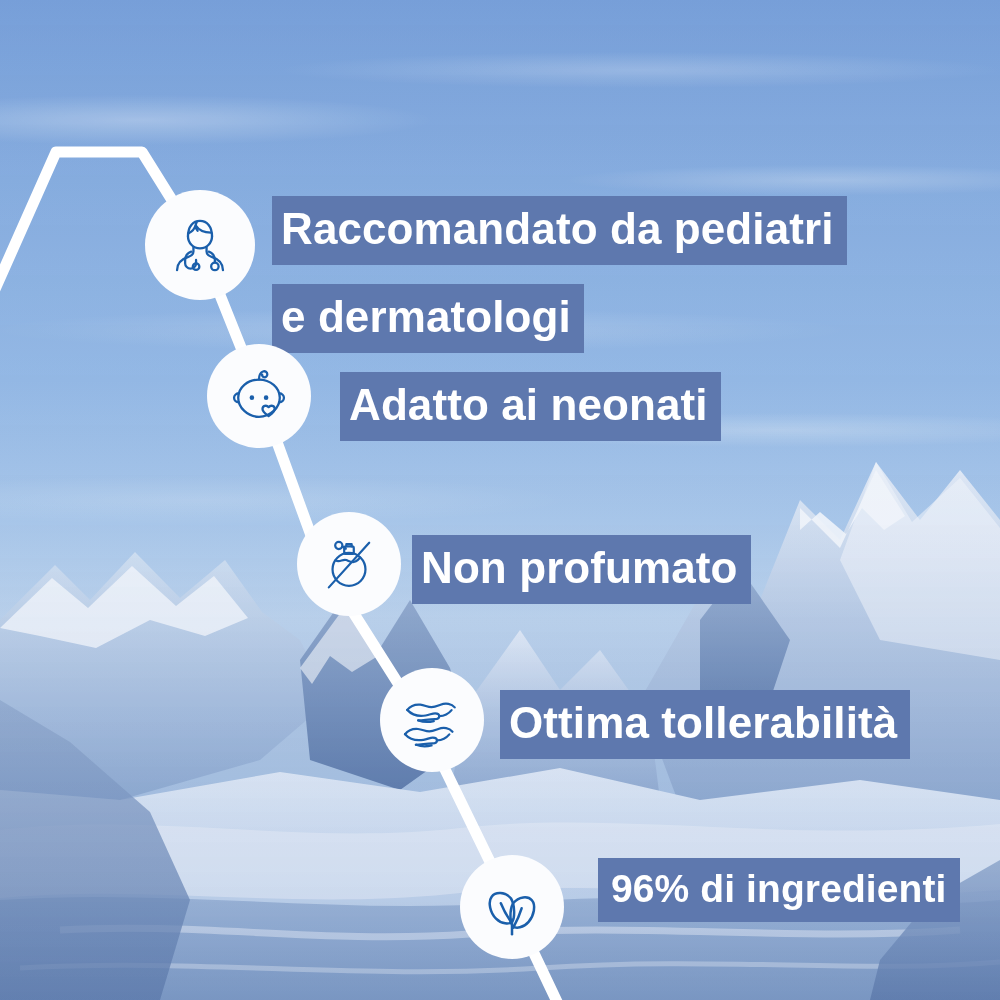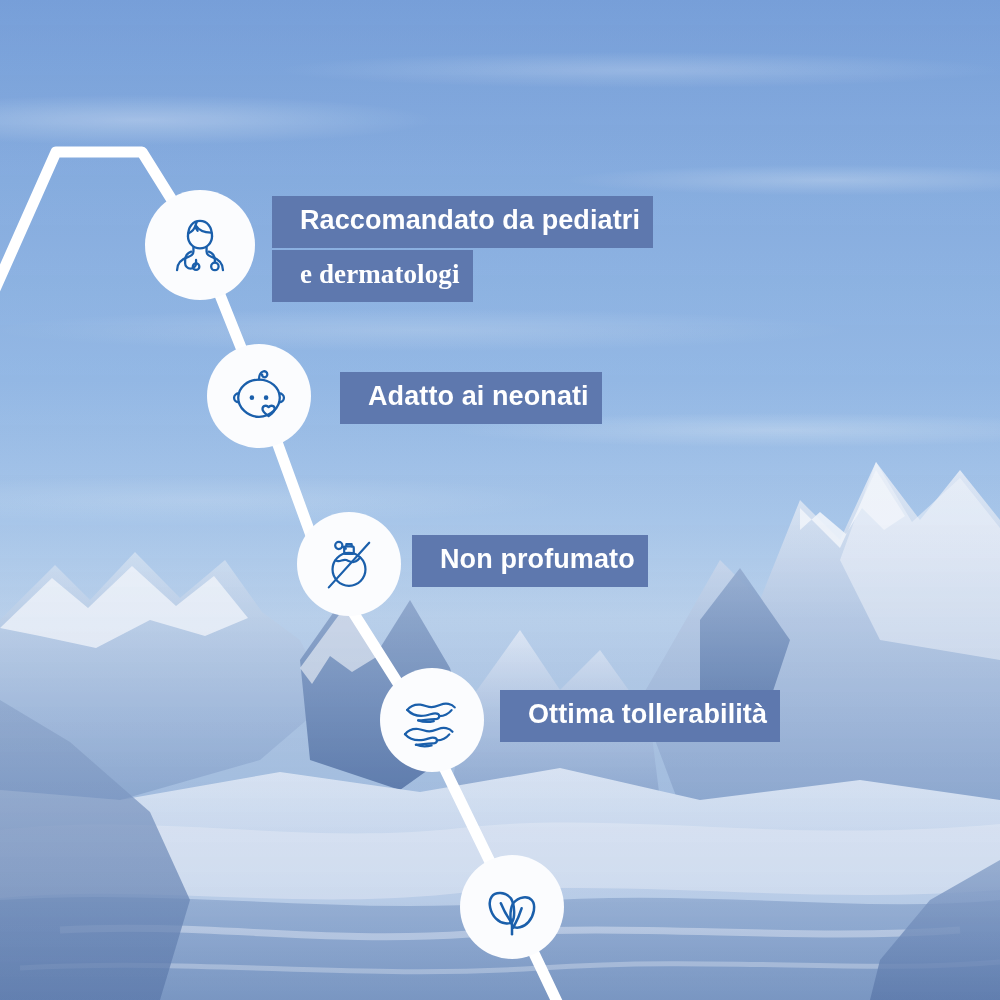--- a/index.html
+++ b/index.html
@@ -48,24 +48,24 @@
   .labels{position:absolute;display:flex;flex-direction:column;align-items:flex-start;}
   .band{
     background:#5e78ae;
     color:#ffffff;
     font-weight:bold;
     letter-spacing:.1px;
     white-space:nowrap;
     line-height:1;
     display:inline-block;
   }
-  .band.size-a{font-size:27px;padding:11px 13px 14px 28px;}
+  .band.size-a{font-size:44px;padding:11px 13px 14px 9px;}
   .band.size-b{font-size:39px;padding:11px 13px 14px 13px;}
 
-  .labels .band + .band{margin-top:2px;font-family:Liberation Serif, serif;}
+  .labels .band + .band{margin-top:19px;}
 </style>
 </head>
 <body>
 
 <div id="stage">
 
   <div id="bg-sky"></div>
   <div id="bg-clouds"></div>
 
   <svg id="bg-mountains" viewBox="0 0 1000 1000" preserveAspectRatio="none" aria-hidden="true">
@@ -212,16 +212,17 @@
         <g fill="none" stroke="#1a5fab" stroke-width="2.3" stroke-linecap="round" stroke-linejoin="round">
           <path d="M31 24c-5.6-6.2-14.2-6-17.6-1.4-3.6 4.8-1.4 14.6 4 20 5 5 12.4 5.6 14.8 2.6 2.4-3 2.6-14.6-1.2-21.2z"></path>
           <path d="M31 45.6c-3.8-5.6-7-11.4-9.2-17"></path>
           <path d="M33 28.6c5.2-6.4 13.6-7 17.2-2.8 3.8 4.4 2 14-3 19.8-4.6 5.4-11.8 6.6-14.4 3.8-2.6-2.8-3.4-14.2.2-20.8z"></path>
           <path d="M33.2 50.8c3.2-5.8 5.8-11.8 7.6-17.6"></path>
           <path d="M32 43.6V57"></path>
         </g>
       </svg>
     </div>
     <div class="labels" style="left:598px;top:858px;">
+      <span class="band size-b">96% di ingredienti</span>
     </div>
   </div>
 
 </div>
 
 </body></html>

